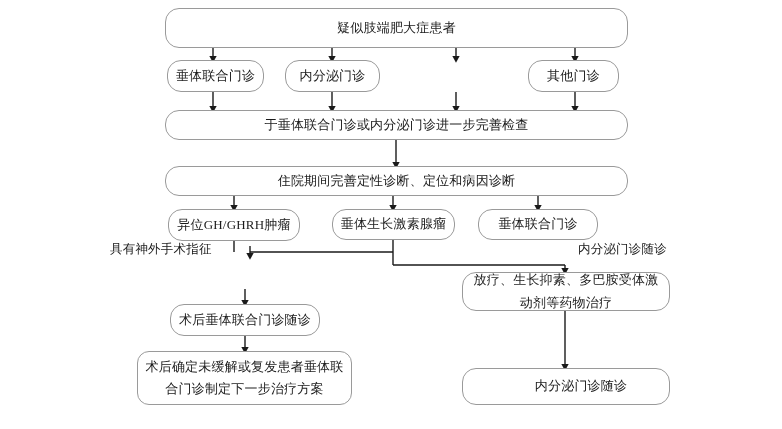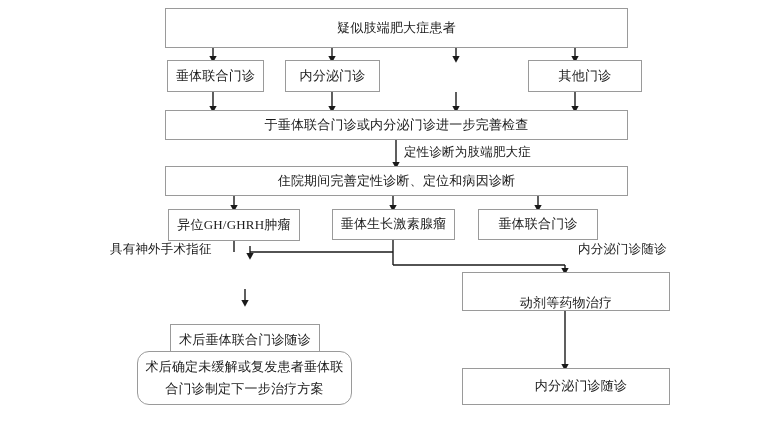--- a/index.html
+++ b/index.html
@@ -22,21 +22,21 @@
     top: 0;
     width: 782px;
     height: 429px;
     pointer-events: none;
   }
   .node {
     position: absolute;
     box-sizing: border-box;
     background: #ffffff;
     border: 1px solid #9a9a9a;
-    border-radius: 0;
+    border-radius: 14px;
     display: flex;
     align-items: center;
     justify-content: center;
     text-align: center;
     color: #1a1a1a;
     font-size: 13px;
     line-height: 1.45;
     letter-spacing: 0.2px;
     padding: 0 6px;
   }
@@ -101,60 +101,59 @@
   <div class="node" style="left:165px; top:8px; width:463px; height:40px;">
     <span>疑似肢端肥大症患者</span>
   </div>
 
   <div class="node" style="left:167px; top:60px; width:97px; height:32px;">
     <span>垂体联合门诊</span>
   </div>
   <div class="node" style="left:285px; top:60px; width:95px; height:32px;">
     <span>内分泌门诊</span>
   </div>
-  <div class="node" style="left:528px; top:60px; width:114px; height:32px;">
+  <div class="node" style="left:528px; top:60px; width:91px; height:32px;">
     <span>其他门诊</span>
   </div>
 
   <div class="node" style="left:165px; top:110px; width:463px; height:30px;">
     <span>于垂体联合门诊或内分泌门诊进一步完善检查</span>
   </div>
 
-  <div class="edge-label" style="left:404px; top:146px;">定性诊断为肢端肥大症</div>
 
   <div class="node" style="left:165px; top:166px; width:463px; height:30px;">
     <span>住院期间完善定性诊断、定位和病因诊断</span>
   </div>
 
   <div class="node" style="left:168px; top:209px; width:132px; height:32px;">
     <span>异位GH/GHRH肿瘤</span>
   </div>
   <div class="node" style="left:332px; top:209px; width:123px; height:31px;">
     <span>垂体生长激素腺瘤</span>
   </div>
   <div class="node" style="left:478px; top:209px; width:120px; height:31px;">
     <span>垂体联合门诊</span>
   </div>
 
   <div class="edge-label" style="left:110px; top:243px;">具有神外手术指征</div>
   <div class="edge-label" style="left:578px; top:243px;">内分泌门诊随诊</div>
 
-  <div class="node" style="left:170px; top:304px; width:150px; height:32px;margin-top:20px;">
+  <div class="node" style="left:170px; top:304px; width:150px; height:32px;">
     <span>术后垂体联合门诊随诊</span>
   </div>
   <div class="node two-line" style="left:137px; top:351px; width:215px; height:54px; border-radius:12px;">
     <span>
       <span>术后确定未缓解或复发患者垂体联</span><br>
       <span>合门诊制定下一步治疗方案</span>
     </span>
   </div>
 
   <div class="node two-line" style="left:462px; top:272px; width:208px; height:39px;">
     <span>
-      <br>
+      <span>放疗、生长抑素、多巴胺受体激</span><br>
       <span>动剂等药物治疗</span>
     </span>
   </div>
   <div class="node" style="left:462px; top:368px; width:208px; height:37px;padding-left:36px;">
     <span>内分泌门诊随诊</span>
   </div>
 
 </div>
 
 </body></html>

